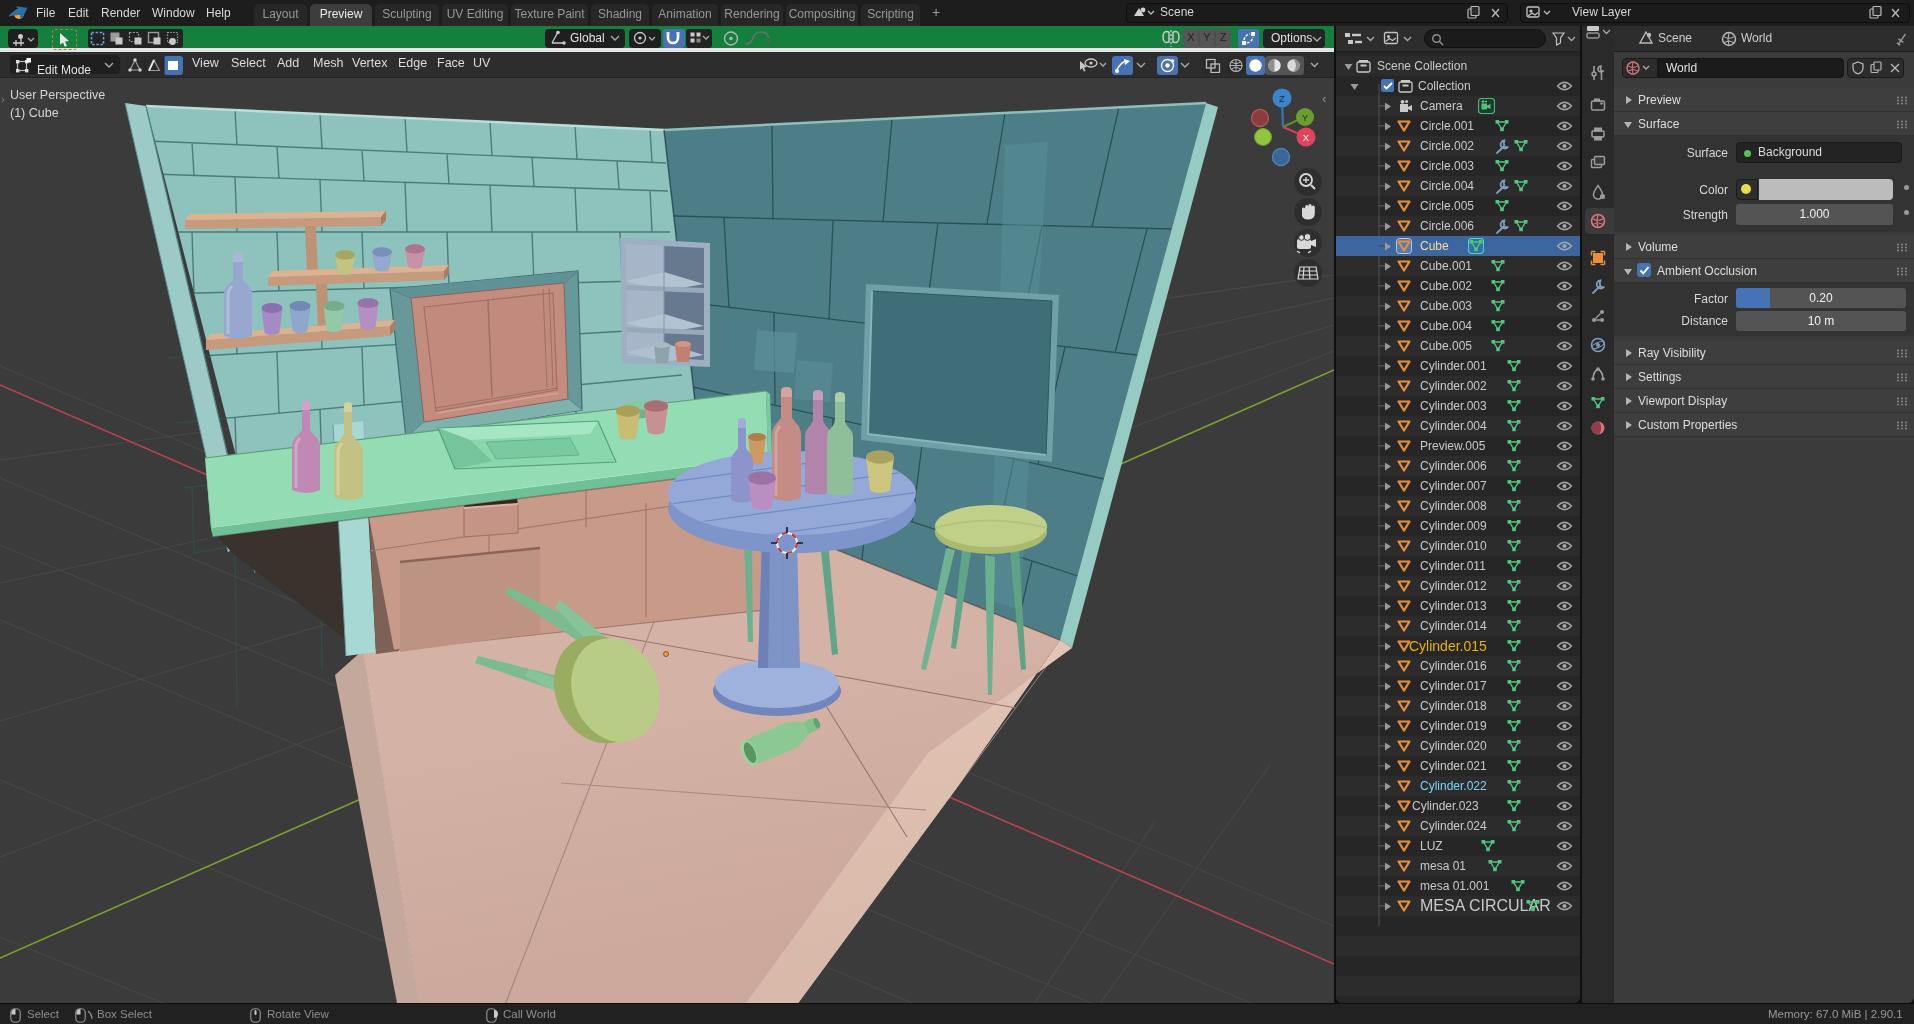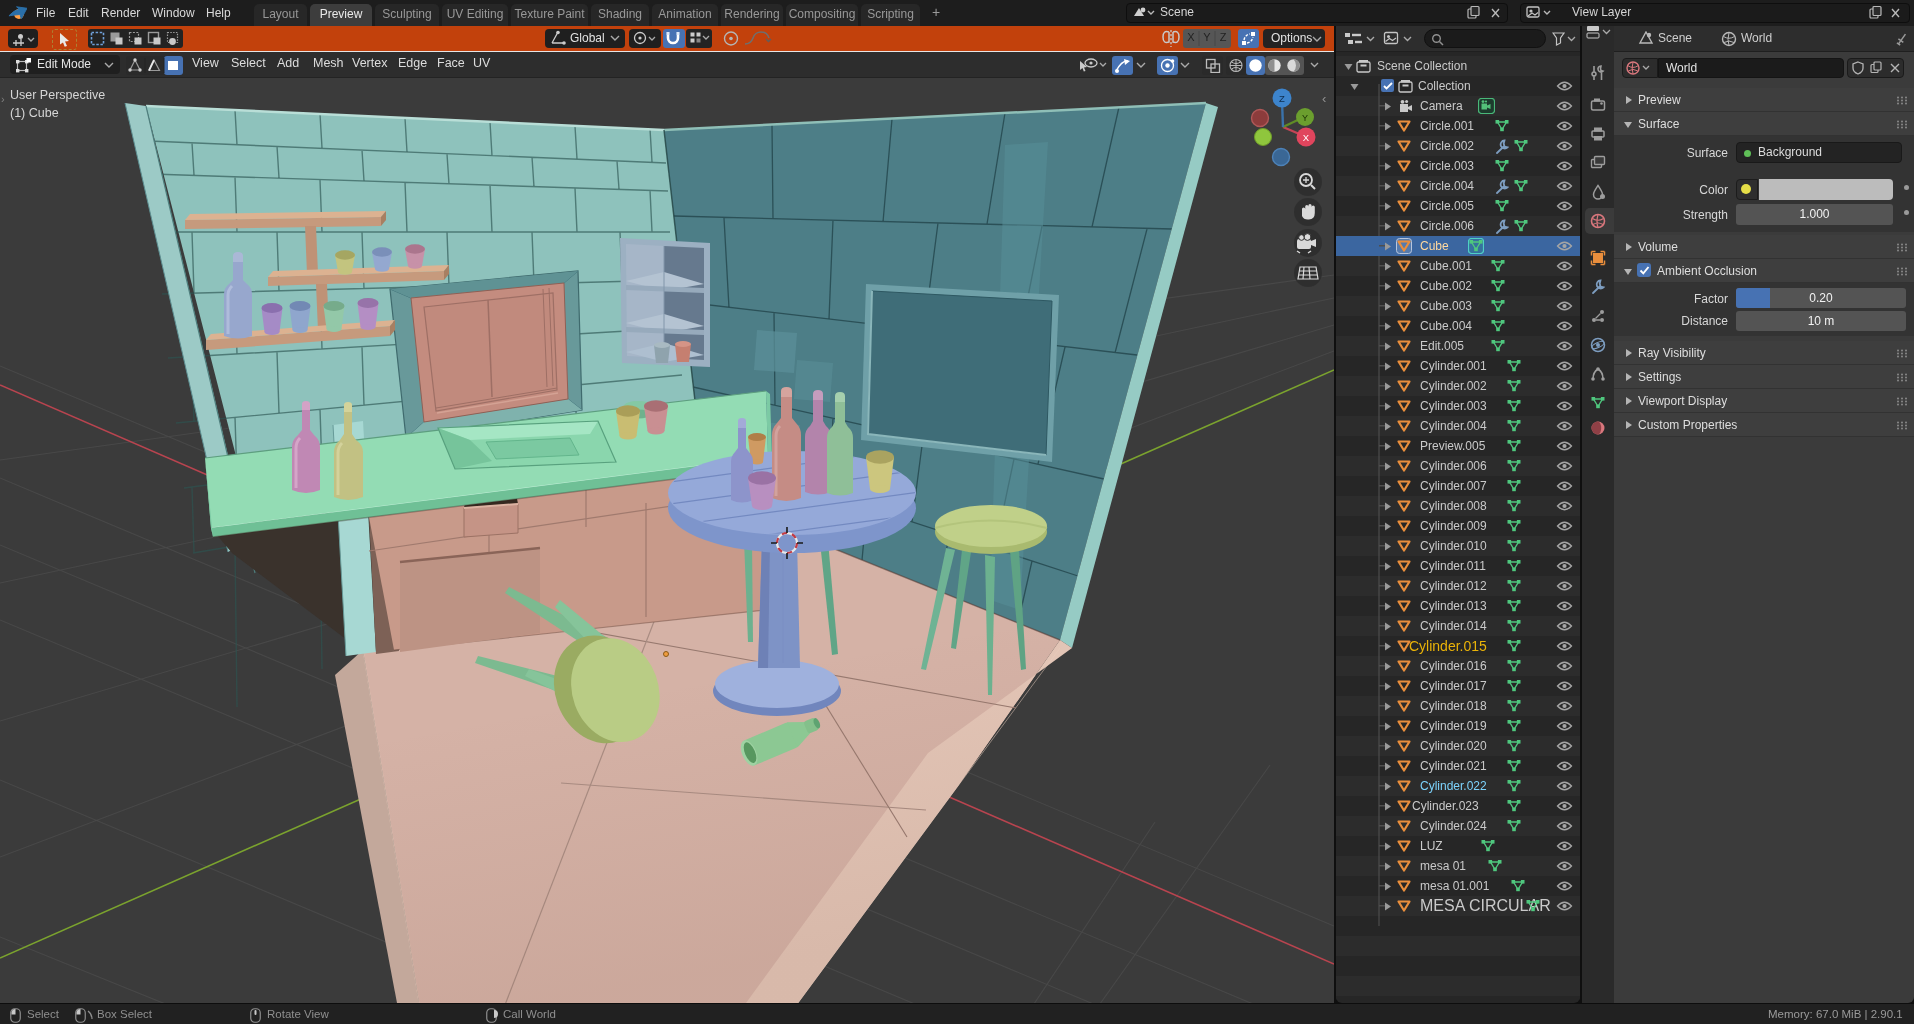--- a/index.html
+++ b/index.html
@@ -6,21 +6,21 @@
 body{font-family:"Liberation Sans",sans-serif;-webkit-font-smoothing:antialiased;}
 #root{position:absolute;top:0;left:0;width:1914px;height:1024px;background:#0f0f0f;}
 .abs{position:absolute;}
 
 #topbar{position:absolute;left:0;top:0;width:1914px;height:26px;background:#1d1d1d;color:#d4d4d4;font-size:12px;}
 #topbar .menu{position:absolute;top:6px;color:#d9d9d9;}
 .tab{position:absolute;top:4px;height:22px;line-height:21px;border-radius:5px 5px 0 0;background:#272727;color:#989898;font-size:12px;text-align:center;}
 .tab.active{background:#3d3d3d;color:#e9e9e9;}
 .idfield{position:absolute;top:3px;height:20px;background:#1b1b1b;border:1px solid #0e0e0e;border-radius:4px;color:#cccccc;font-size:12px;line-height:18px;}
 
-#row2{position:absolute;left:0;top:26px;width:1334px;height:26px;background:#c2410c;border-bottom:1px solid #e5e5e5;}
+#row2{position:absolute;left:0;top:26px;width:1334px;height:26px;background:#15803d;border-bottom:4px solid #e5e5e5;}
 #row3{position:absolute;left:0;top:52px;width:1334px;height:26px;background:#2d2d2d;border-bottom:1px solid #232323;}
 .pill{position:absolute;top:3px;height:19px;background:#1f1f1f;border-radius:4px;color:#e4e4e4;font-size:12px;line-height:19px;}
 .hmenu{position:absolute;top:4px;color:#dddddd;font-size:12.5px;}
 .btn{position:absolute;top:3px;height:19px;border-radius:3px;background:#2a2a2a;}
 .btn.blue{background:#4772b3;}
 .btn.gray{background:#545454;}
 
 #outliner{position:absolute;left:1336px;top:26px;width:244px;height:977px;background:#262626;border-radius:0 0 6px 6px;overflow:hidden;}
 #outliner .hdr{position:absolute;left:0;top:0;width:244px;height:26px;background:#2d2d2d;border-bottom:1px solid #1f1f1f;}
 .orow{position:absolute;left:0;width:244px;height:20px;font-size:12px;color:#c7c7c7;line-height:20px;}
@@ -180,21 +180,21 @@
 <div id="row3">
   <div class="pill" style="left:10px;width:110px;"></div>
   <svg class="abs" style="left:15px;top:5px" width="17" height="16" viewBox="0 0 17 16">
     <rect x="2.5" y="4.5" width="9" height="9" fill="none" stroke="#bbb" stroke-width="1.2"></rect>
     <rect x="1" y="3" width="3.4" height="3.4" fill="#ddd"></rect>
         <rect x="10" y="3" width="3.4" height="3.4" fill="#ddd"></rect>
     <rect x="1" y="12" width="3.4" height="3.4" fill="#ddd"></rect>
         <rect x="10" y="12" width="3.4" height="3.4" fill="#ddd"></rect>
     <rect x="11.5" y="1" width="4.5" height="4.5" fill="#fff"></rect>
   </svg>
-  <div class="abs" style="left:37px;top:5px;font-size:12px;color:#e6e6e6">Edit Mode</div>
+  <div class="abs" style="left:37px;top:11px;font-size:12px;color:#e6e6e6">Edit Mode</div>
   <svg class="abs" style="left:104px;top:10px" width="10" height="8">
         <path d="M1,1 l4,4 l4,-4" stroke="#aaa" fill="none" stroke-width="1.4"></path>
       </svg>
   <div class="btn" style="left:126px;top:4px;width:57px;background:#2a2a2a;"></div>
   <div class="btn blue" style="left:164px;top:4px;width:19px;"></div>
   <svg class="abs" style="left:126px;top:4px" width="57" height="19" viewBox="0 0 57 19">
     <g>
       <path d="M4,14 L9,4 L14,14 Z" fill="none" stroke="#9a9a9a" stroke-width="1.2"></path>
       <circle cx="4" cy="14" r="1.7" fill="#cfcfcf"></circle>
           <circle cx="9" cy="4" r="1.7" fill="#cfcfcf"></circle>
@@ -828,21 +828,21 @@
 <div class="orow" style="top:310px"></div>
 <svg class="abs" style="left:43px;top:319px" width="9" height="2">
         <rect width="9" height="1.5" fill="#4f4f4f"></rect>
       </svg>
 <svg class="abs" style="left:47px;top:316px" width="9" height="9" viewBox="0 0 9 9">
         <path d="M2,0.5 L8,4.5 L2,8.5 Z" fill="#9a9a9a"></path>
       </svg>
 <svg class="abs" style="left:60px;top:312px" width="16" height="16" viewBox="0 0 16 16">
         <path d="M2.5,3.5 L13.5,3.5 L8,12.5 Z" fill="none" stroke="#e98e3c" stroke-width="2.2" stroke-linejoin="round"></path>
       </svg>
-<div class="abs" style="left:84px;top:310px;font-size:12px;color:#cacaca;line-height:20px">Edit.005</div>
+<div class="abs" style="left:84px;top:310px;font-size:12px;color:#cacaca;line-height:20px">Cube.005</div>
 <svg class="abs" style="left:154px;top:312px" width="16" height="16" viewBox="0 0 16 16">
         <path d="M3.5,4 L12.5,4 L8,11.5 Z" fill="none" stroke="#4fc77e" stroke-width="1.4"></path>
         <rect x="1.5" y="2" width="3.6" height="3.6" fill="#4fc77e"></rect>
         <rect x="10.9" y="2" width="3.6" height="3.6" fill="#4fc77e"></rect>
         <rect x="6.2" y="9.6" width="3.6" height="3.6" fill="#4fc77e"></rect>
       </svg>
 <svg class="abs" style="left:220px;top:314px" width="17" height="12" viewBox="0 0 17 12">
         <path d="M1.5,6 Q8.5,-1.5 15.5,6 Q8.5,13.5 1.5,6Z" fill="none" stroke="#a5a5a5" stroke-width="1.3"></path>
         <circle cx="8.5" cy="6" r="2.1" fill="#a5a5a5"></circle>
       </svg>

